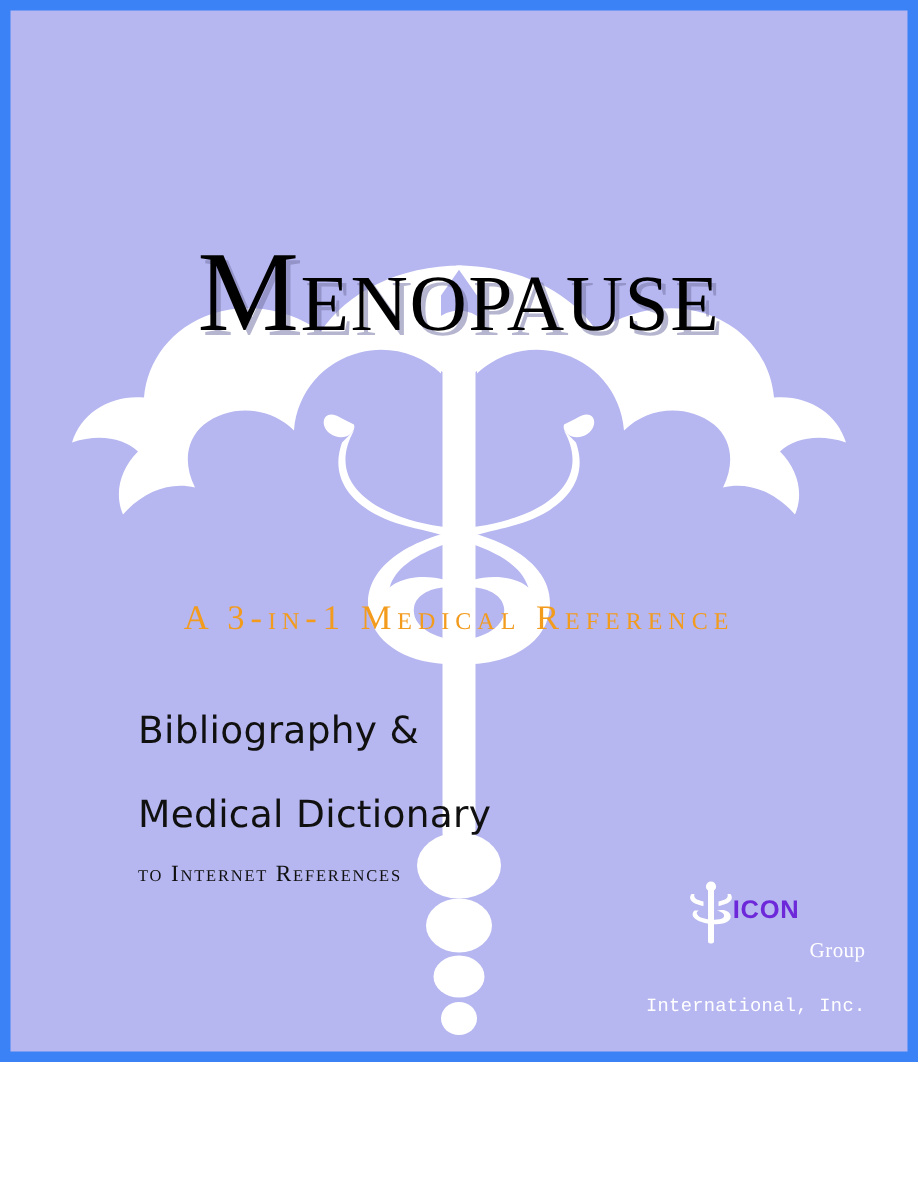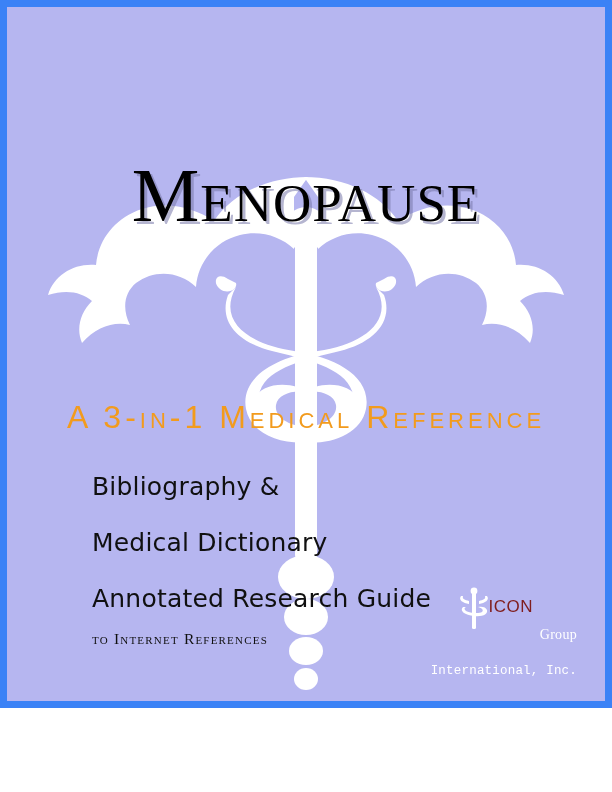--- a/index.html
+++ b/index.html
@@ -46,22 +46,22 @@
     letter-spacing: 1px;
     text-shadow: 3px 3px 0 rgba(120,120,170,0.55);
   }
   
   .subtitle {
     position: absolute;
     left: 0;
     right: 0;
     top: 392px;
     text-align: center;
-    font-family: Liberation Sans, sans-serif;
-    font-size: 32px;
+    font-family: Liberation Serif, serif;
+    font-size: 23px;
     color: #f29b1d;
     font-variant: small-caps;
     letter-spacing: 4px;
   }
   
   .lines {
     position: absolute;
     left: 85px;
     top: 465px;
     width: 440px;
@@ -95,22 +95,22 @@
     top: 0px;
     width: 34px;
     height: 44px;
   }
   .publisher .icon-word {
     position: absolute;
     right: 44px;
     top: 10px;
     font-family: "Liberation Sans", sans-serif;
     font-size: 17px;
-    font-weight: normal;
-    color: #7f1d1d;
+    font-weight: bold;
+    color: #6d28d9;
     letter-spacing: 0.5px;
   }
   .publisher .group-word {
     position: absolute;
     right: 0px;
     top: 12px;
     font-family: Liberation Serif, serif;
     font-size: 14px;
     color: #ffffff;
     letter-spacing: 0.3px;
@@ -201,21 +201,20 @@
     </svg>
   </div>
 
   <div class="title">Menopause</div>
 
   <div class="subtitle">A 3-in-1 Medical Reference</div>
 
   <div class="lines">
     <div class="line">Bibliography &amp;</div>
     <div class="line">Medical Dictionary</div>
-    <div class="line">Annotated Research Guide</div>
     <div class="sub-line">to Internet References</div>
   </div>
 
   <div class="publisher">
     <div class="mark">
       <svg viewBox="0 0 34 44" xmlns="http://www.w3.org/2000/svg">
         <g fill="#ffffff">
           <rect x="15" y="4" width="4" height="38" rx="1.5"></rect>
           <circle cx="17" cy="4" r="3.4"></circle>
           <path d="M4 9 C 1 13 6 16 12 17 L 12 14 C 8 13 5 12 6 9 Z"></path>

